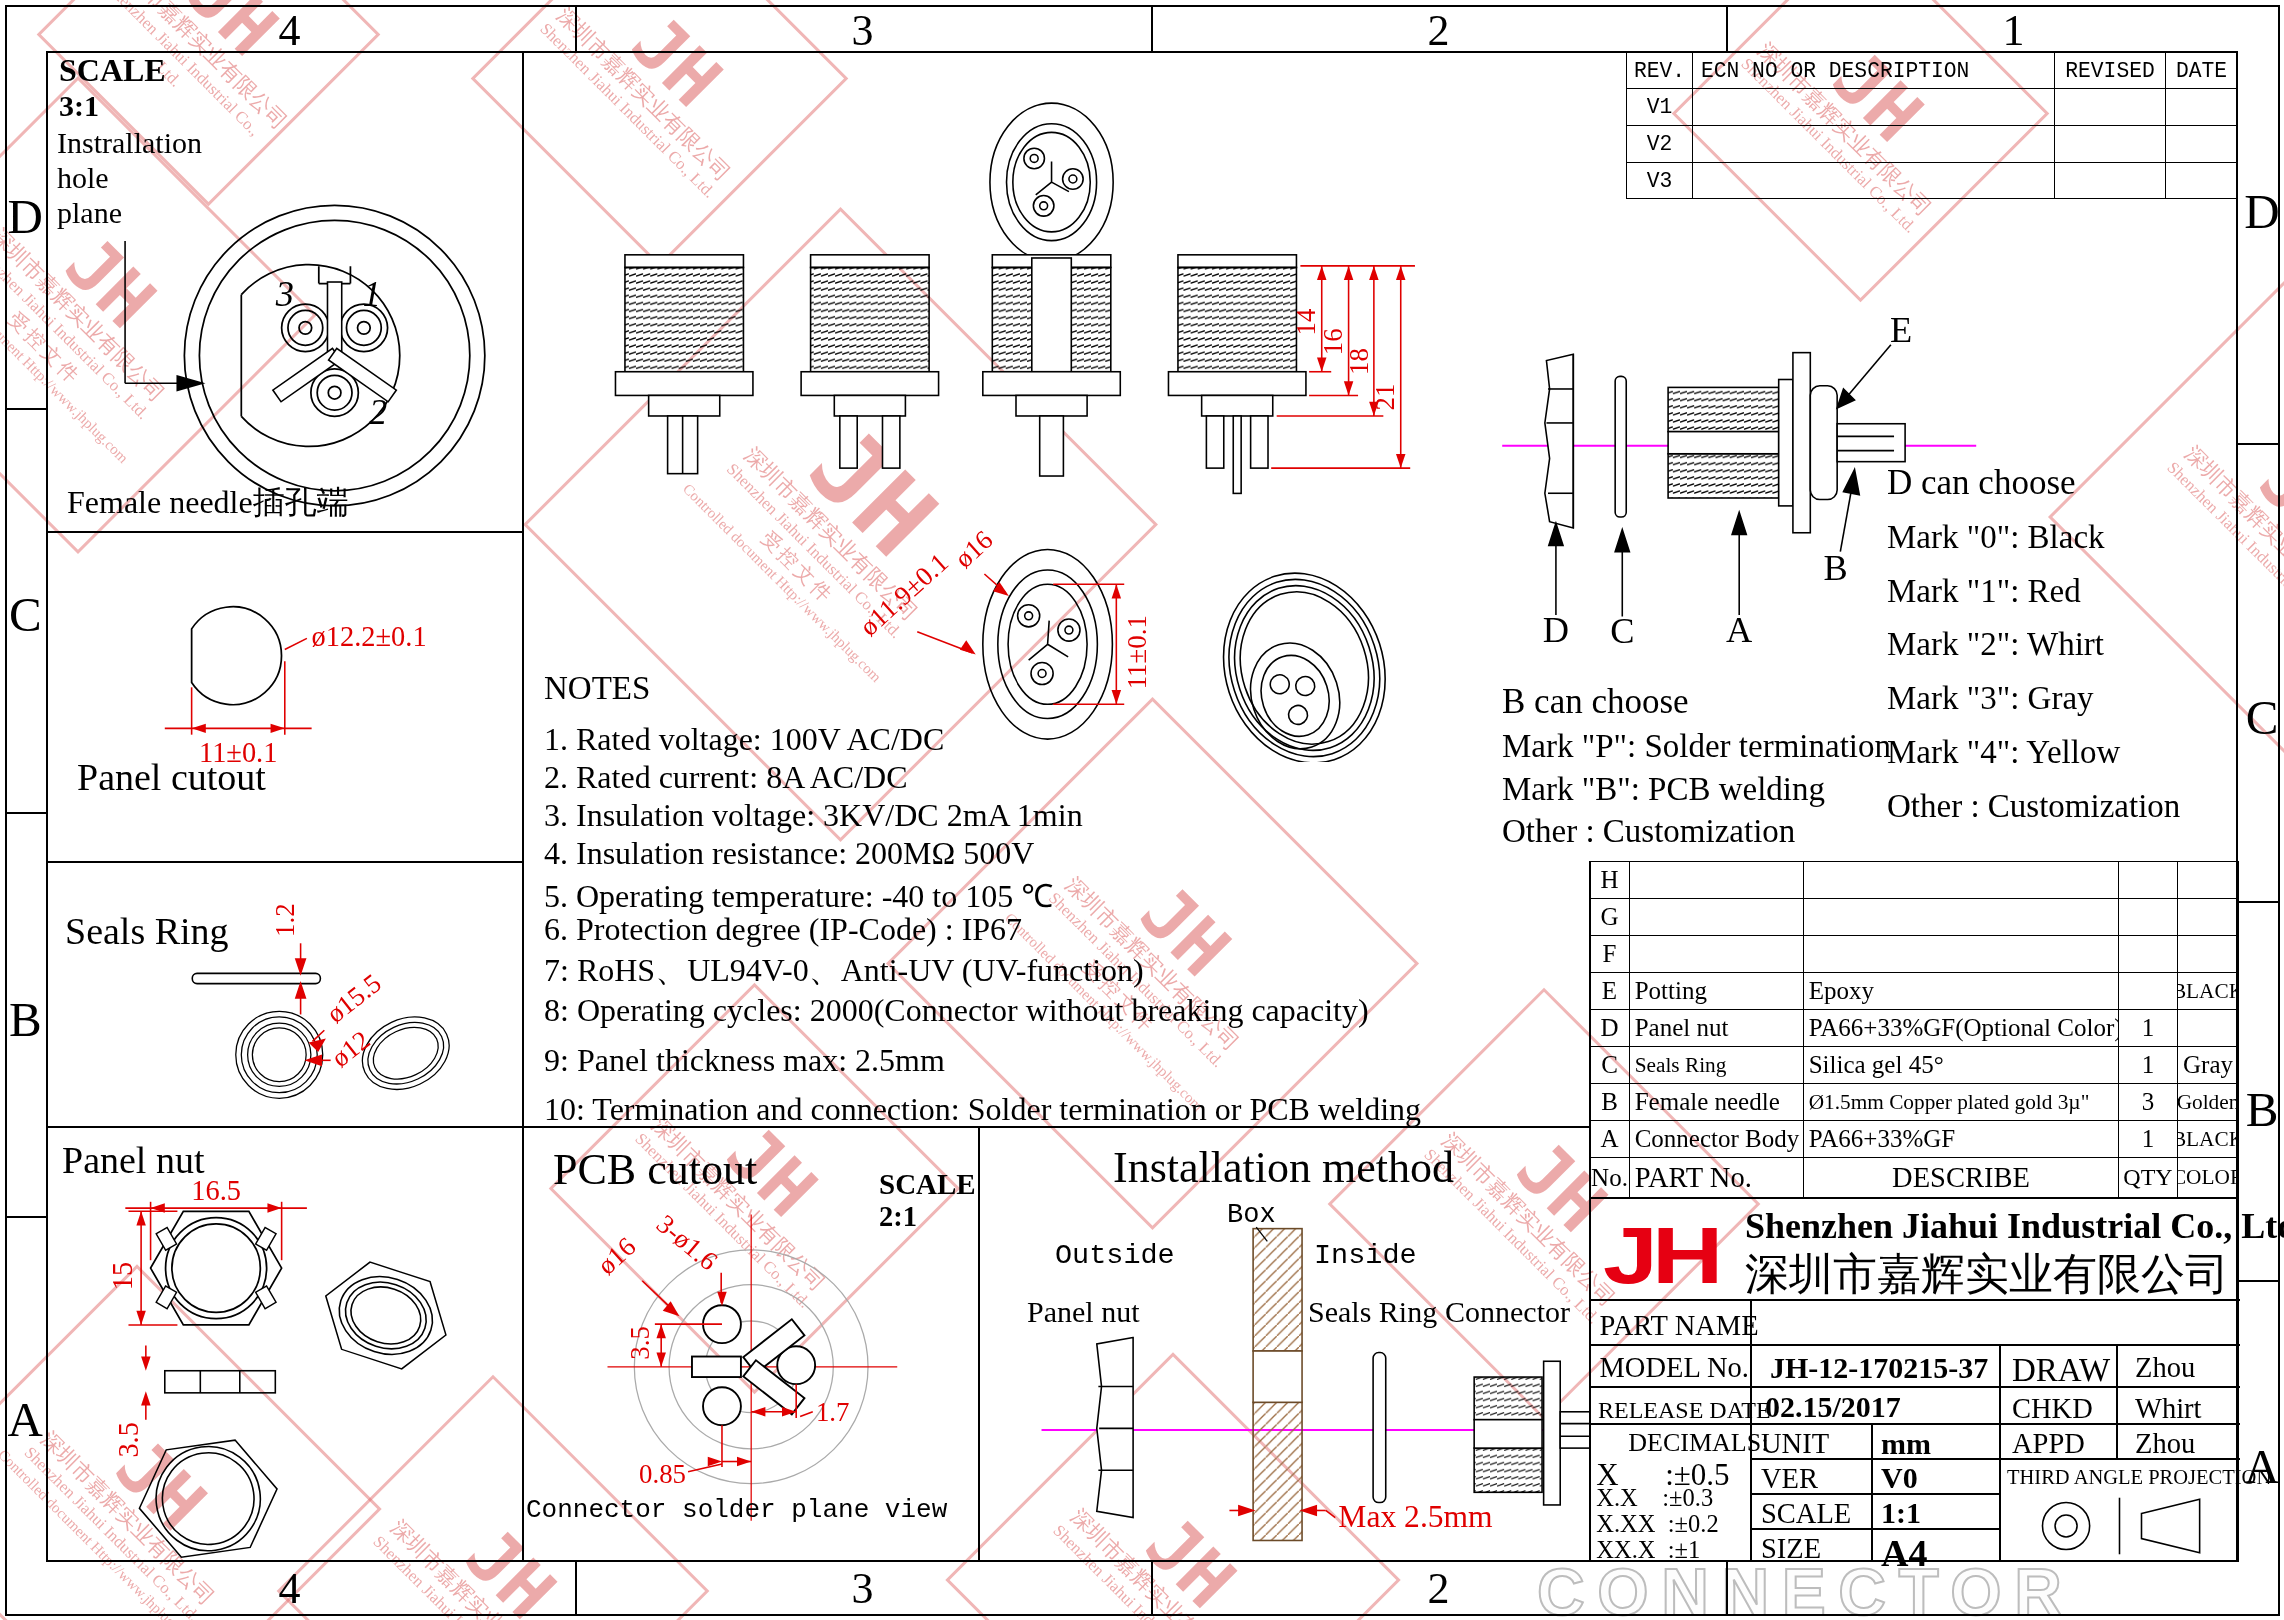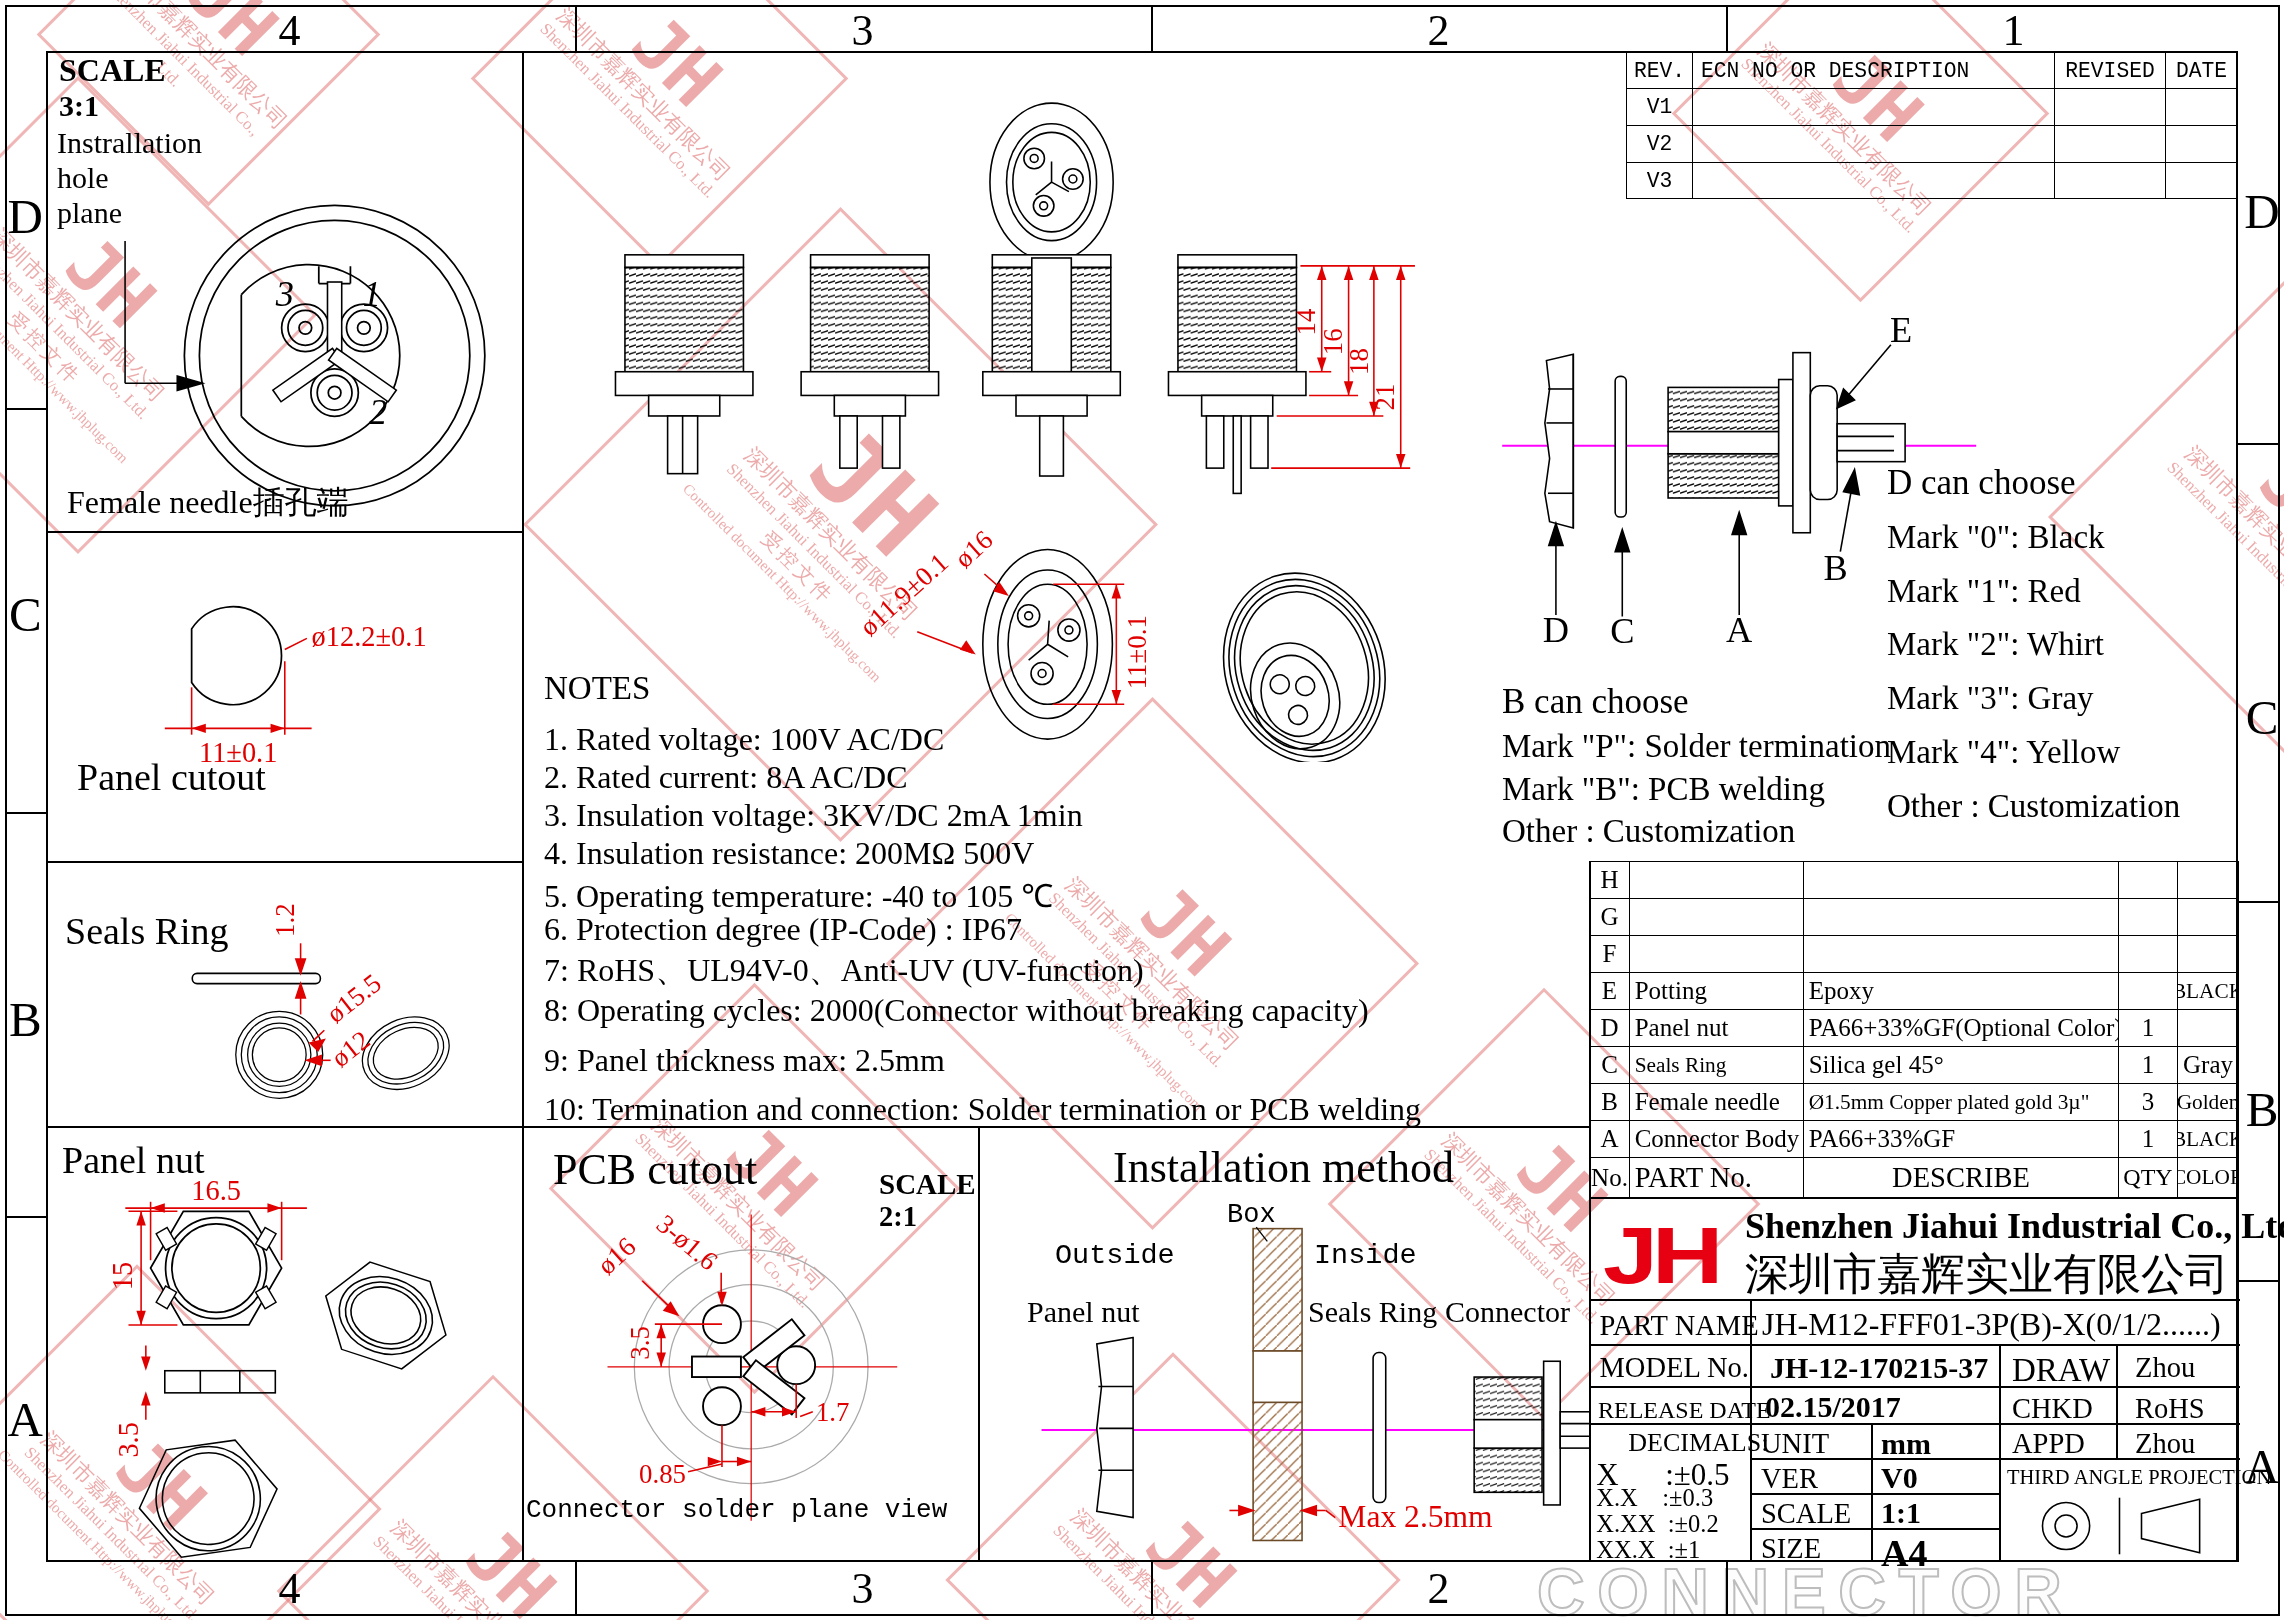--- a/index.html
+++ b/index.html
@@ -618,31 +618,30 @@
   <div class="hl" style="left:160px;top:100px;width:1.6px;height:263px;"></div>
   <div class="hl" style="left:281px;top:224px;width:1.6px;height:138px;"></div>
   <div class="hl" style="left:409px;top:145px;width:1.6px;height:217px;"></div>
   <div class="hl" style="left:526px;top:145px;width:1.6px;height:114px;"></div>
 
   <div class="logo">JH</div>
   <div class="t" style="left:155px;top:6.3px;font-size:36px;font-weight:bold;">Shenzhen Jiahui Industrial Co., Ltd.</div>
   <div class="t" style="left:155px;top:46px;font-size:44px;">深圳市嘉辉实业有限公司</div>
 
   <div class="t" style="left:9.5px;top:111px;font-size:28.5px;">PART NAME</div>
-  <div class="t" style="left:172px;top:107px;font-size:32px;">JH-M12-FFF01-3P(B)-X(0/1/2......)</div>
 
   <div class="t" style="left:9.5px;top:153px;font-size:28.5px;">MODEL No.</div>
   <div class="t" style="left:180px;top:152px;font-size:30px;font-weight:bold;">JH-12-170215-37</div>
   <div class="t" style="left:422px;top:153px;font-size:33px;">DRAW</div>
   <div class="t" style="left:545px;top:153px;font-size:28.5px;">Zhou</div>
 
   <div class="t" style="left:8px;top:198px;font-size:24px;">RELEASE DATE</div>
   <div class="t" style="left:175px;top:191px;font-size:30px;font-weight:bold;">02.15/2017</div>
   <div class="t" style="left:422px;top:194px;font-size:28.5px;">CHKD</div>
-  <div class="t" style="left:545px;top:194px;font-size:28.5px;">RoHS</div>
+  <div class="t" style="left:545px;top:194px;font-size:28.5px;">Whirt</div>
 
   <div class="t" style="left:6.3px;top:229px;font-size:26px;margin-left:32px;">DECIMALS:</div>
   <div class="t" style="left:6.3px;top:258px;font-size:31px;">X      :±0.5</div>
   <div class="t" style="left:6.3px;top:285px;font-size:24.5px;">X.X    :±0.3</div>
   <div class="t" style="left:6.3px;top:311px;font-size:24.5px;">X.XX  :±0.2</div>
   <div class="t" style="left:6.3px;top:337px;font-size:24.5px;">XX.X  :±1</div>
 
   <div class="t" style="left:171px;top:229px;font-size:28.5px;">UNIT</div>
   <div class="t" style="left:291px;top:228px;font-size:30px;font-weight:bold;">mm</div>
   <div class="t" style="left:422px;top:229px;font-size:28.5px;">APPD</div>

